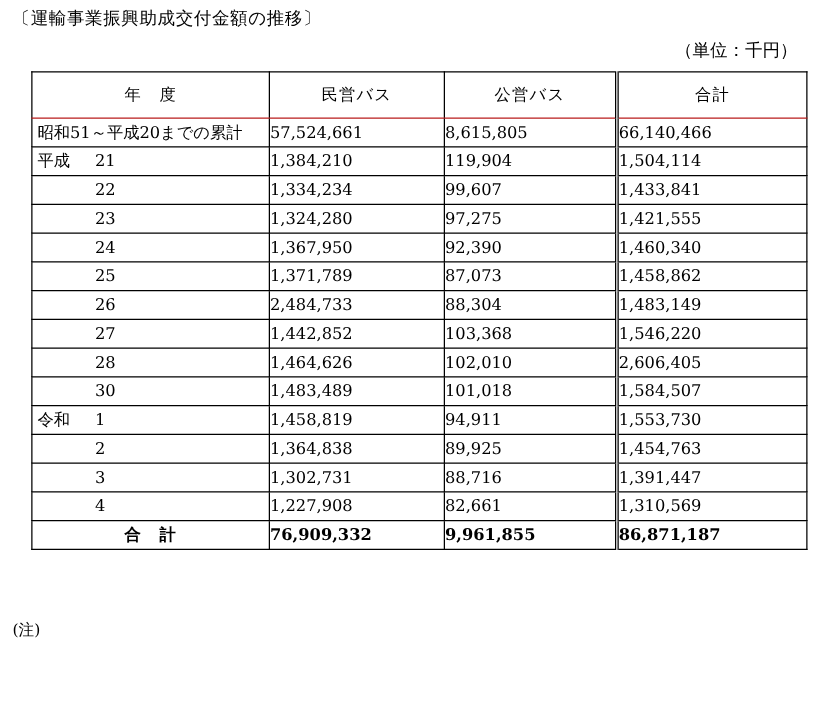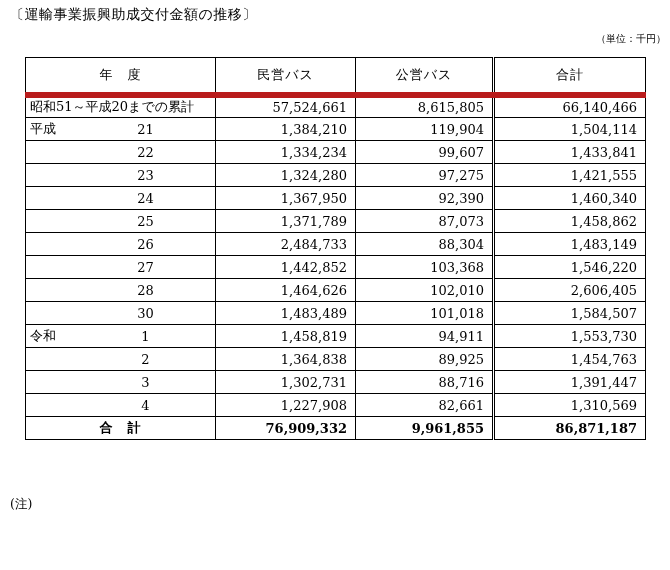--- a/index.html
+++ b/index.html
@@ -8,41 +8,41 @@
     width: 670px; height: 570px;
     background: #ffffff; color: #000000;
     font-family: "DejaVu Serif", "Liberation Serif", serif;
     position: relative;
   }
   .title {
     position: absolute; left: 10px; top: 6px;
     font-size: 14px; letter-spacing: 0.5px; white-space: nowrap;
   }
   .unit-label {
-    position: absolute; right: 4px; top: 32px;
-    font-size: 10px; white-space: nowrap;
+    position: absolute; right: 32px; top: 32px;
+    font-size: 14px; white-space: nowrap;
   }
   table.grants {
     position: absolute; left: 25px; top: 57px;
     width: 620px; border-collapse: collapse; table-layout: fixed;
   }
   th, td {
     border: 1px solid #000; padding: 0;
     font-size: 13px; font-weight: normal; overflow: hidden; white-space: nowrap;
   }
   thead th {
-    height: 37px; border-bottom: 6px solid #b91c1c;
+    height: 37px; border-bottom: 1px solid #b91c1c;
     text-align: center; letter-spacing: 1px;
   }
   tbody td { height: 23px; vertical-align: middle; }
-  td.num { text-align: right; padding-right: 8px; }
+  td.num { padding-right: 8px; }
   .dbl { border-right: 3px double #000 !important; }
   .ycwrap { display: flex; align-items: center; width: 100%; }
   .era { width: 50px; padding-left: 4px; flex: none; }
-  .yr { flex: 1; text-align: center; }
+  .yr { flex: 1; text-align: left; }
   td.year-left { text-align: left; padding-left: 4px; }
   td.year-center { text-align: center; letter-spacing: 1px; }
   tr.row-total td { font-weight: bold; }
   tr.row-total td.year-center { font-weight: bold; }
   .notes { position: absolute; left: 10px; top: 494px; font-size: 12.5px; }
   .note-heading { line-height: 20px; }
   .note-item { margin-left: 12px; line-height: 24px; white-space: nowrap; }
 </style>
 </head>
 <body>

